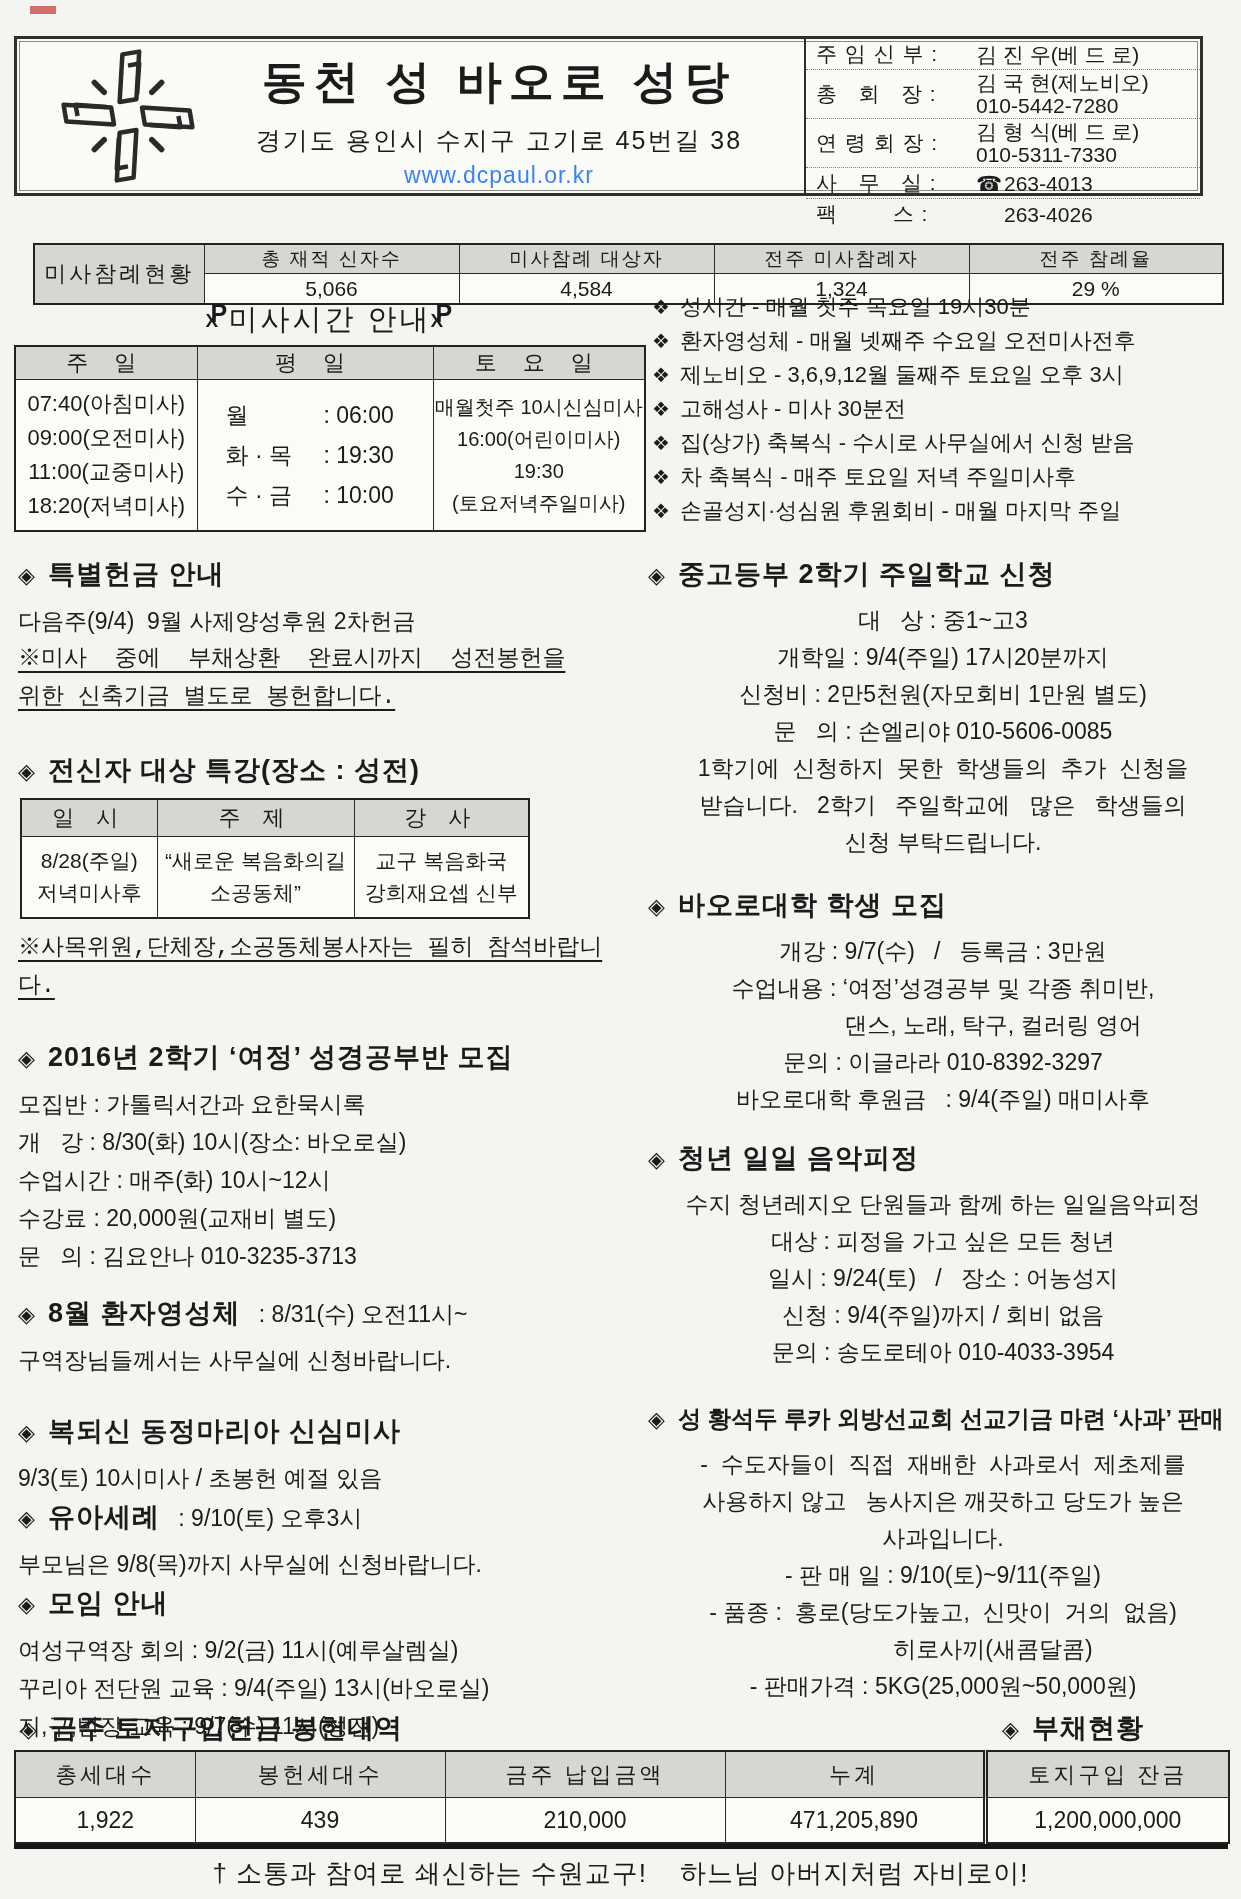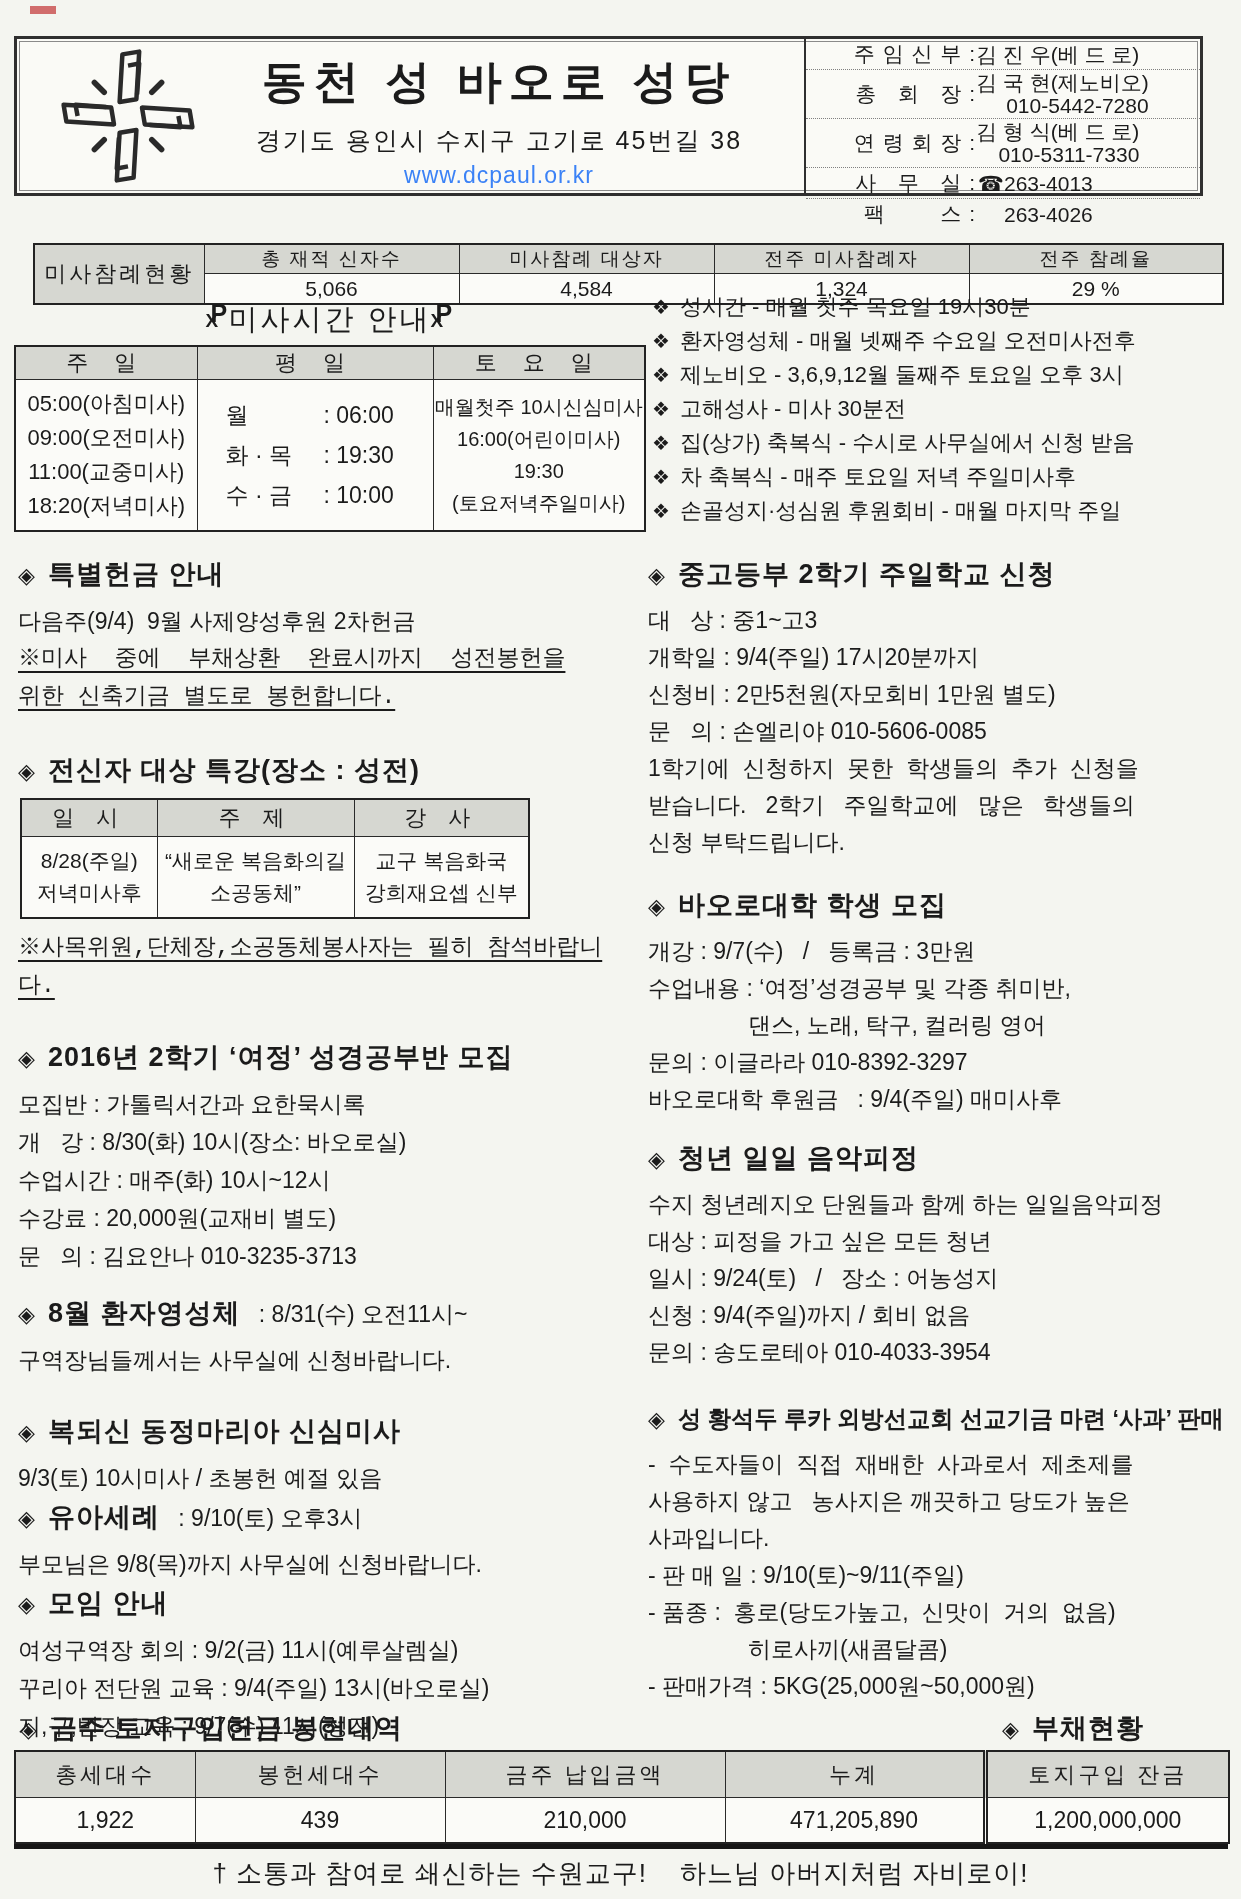--- a/index.html
+++ b/index.html
@@ -9,21 +9,21 @@
 
   
   .hdr{position:absolute;left:14px;top:36px;width:1183px;height:154px;border:3px solid #2f2f2f;
        background:#fafaf6;box-shadow:inset 0 0 0 2px #fafaf6, inset 0 0 0 3px #8a8a8a;}
   .logo{position:absolute;left:40px;top:7px;width:142px;height:140px;}
   .hname{position:absolute;left:192px;top:13px;width:580px;text-align:center;}
   .church-name{font-size:45px;font-weight:bold;letter-spacing:7px;white-space:pre;}
   .church-addr{font-size:25px;margin-top:12px;letter-spacing:2px;white-space:pre;}
   .church-web{font-size:23px;margin-top:5px;color:#3b82f6;letter-spacing:1px;}
   .contacts{position:absolute;left:787px;top:0;right:0;height:100%;border-left:2px solid #2f2f2f;
-            display:flex;flex-direction:column;text-align:right;}
+            display:flex;flex-direction:column;}
   .crow{display:flex;align-items:center;padding:1px 4px 1px 10px;border-bottom:1px dotted #808080;flex:1;}
   .crow:last-child{border-bottom:none;}
   .c-label{flex:0 0 160px;font-size:21px;white-space:pre;letter-spacing:1px;}
   .c-wrap{display:flex;flex-direction:column;justify-content:center;}
   .c-val,.c-phone{font-size:21px;line-height:23px;white-space:pre;}
   .p-ico{display:inline-block;width:28px;}
 
   
   table{border-collapse:collapse;table-layout:fixed;}
   th,td{border:1px solid #2a2a2a;}
@@ -58,21 +58,21 @@
 
   
   .col-l{position:absolute;left:18px;top:556px;width:596px;}
   .col-r{position:absolute;left:648px;top:556px;width:590px;}
   .sec-h{font-size:27px;font-weight:bold;letter-spacing:1px;line-height:36px;margin-bottom:8px;
          display:flex;align-items:baseline;gap:12px;white-space:pre;}
   .dia{font-size:22px;flex:0 0 auto;}
   .h-rest{font-weight:normal;font-size:23px;letter-spacing:0;}
   .tight .h-main{font-size:24px;letter-spacing:0;display:inline-block;transform:scaleX(.97);transform-origin:left;}
   .ln{font-size:23px;line-height:38px;white-space:pre-wrap;}
-  .col-r .ln{line-height:37px;}
+  .col-r .ln{line-height:37px;text-align:center;}
   .u{text-decoration:underline;text-underline-offset:6px;text-decoration-thickness:1.5px;font-family:Liberation Mono, monospace;}
   .ind{padding-left:100px;}
 
   
   .lect{width:508px;border:2px solid #222;margin:8px 0 10px 2px;}
   .lect th{font-size:22px;height:34px;letter-spacing:8px;text-align:center;}
   .lect td{text-align:center;padding:8px 2px;}
   .lect td div{font-size:21px;line-height:32px;}
 
   
@@ -184,21 +184,21 @@
         <col style="width:212px">
       </colgroup>
     <tbody>
         <tr>
       <th>주  일</th>
       <th>평  일</th>
       <th>토 요 일</th>
     </tr>
     <tr>
       <td class="sun">
-        <div>05:00(아침미사)</div>
+        <div>07:40(아침미사)</div>
         <div>09:00(오전미사)</div>
         <div>11:00(교중미사)</div>
         <div>18:20(저녁미사)</div>
       </td>
       <td class="wdc">
         <div class="wd">
               <span class="wd-day">월</span>
               <span>: 06:00</span>
             </div>
         <div class="wd">

